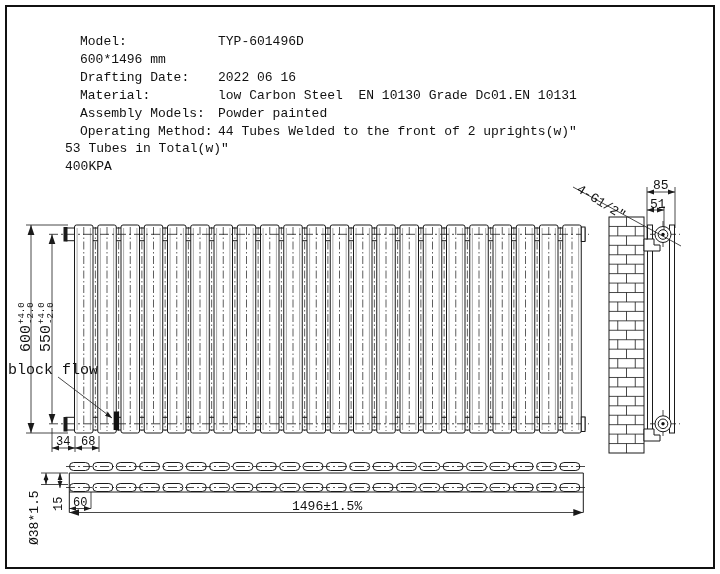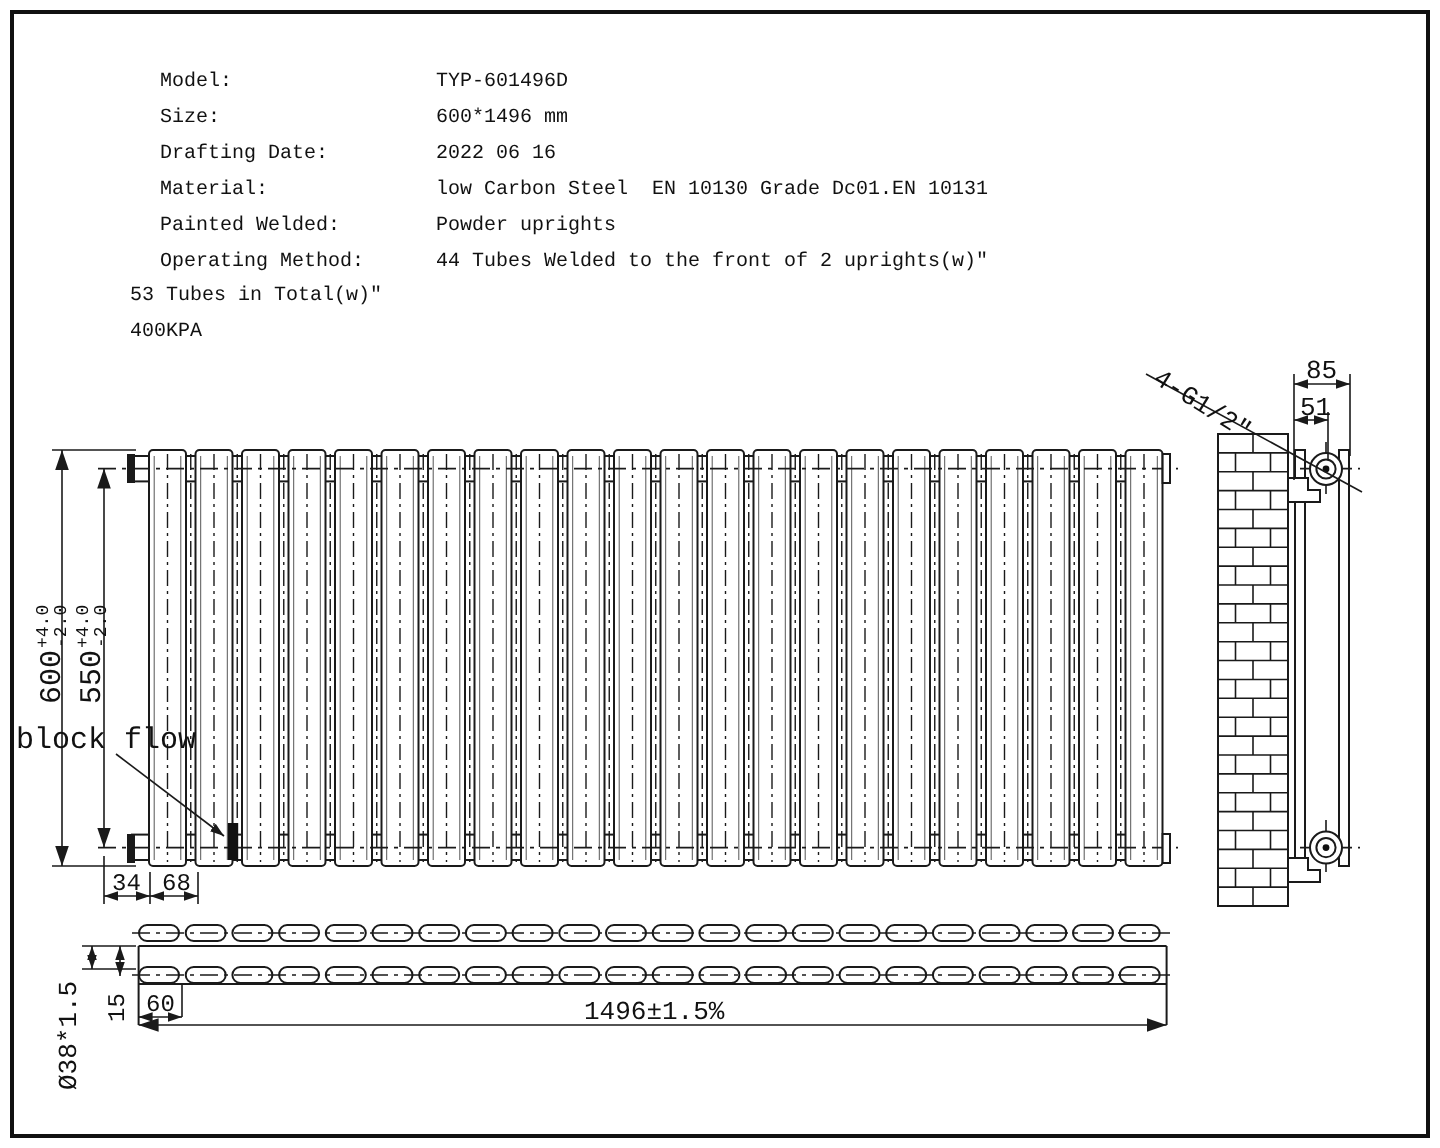--- a/index.html
+++ b/index.html
@@ -1,41 +1,41 @@
 <!DOCTYPE html>
 <html><head>
 <meta charset="utf-8">
 <style>
   html,body{margin:0;padding:0;background:#fff;}
   .sheet{position:relative;width:720px;height:574px;background:#fff;overflow:hidden;
          font-family:"Liberation Mono",monospace;color:#111;}
-  .spec{position:absolute;left:65px;top:33px;font-size:10px;line-height:17.9px;}
+  .spec{position:absolute;left:65px;top:33px;font-size:13px;line-height:17.9px;}
   .spec-row{display:flex;white-space:pre;}
   .spec-row.indent{padding-left:15px;}
   .spec-label{width:138px;flex:0 0 auto;}
   .spec-label.auto{width:auto;margin-right:9px;}
   svg.drawing{position:absolute;left:0;top:0;}
   svg text{font-family:"Liberation Mono",monospace;fill:#111;}
   .t15{font-size:15px;} .t13{font-size:13px;} .t12{font-size:12px;} .t9{font-size:9px;}
   .ln{stroke:#1a1a1a;stroke-width:1;fill:none;}
   .thin{stroke:#1a1a1a;stroke-width:0.8;fill:none;}
   .dd{stroke:#1a1a1a;stroke-width:0.8;fill:none;stroke-dasharray:9,3,2,3;}
   .white{fill:#fff;}
 </style>
 </head>
 <body>
 
 <div class="sheet">
 
   <div class="spec">
     <div class="spec-row indent"><span class="spec-label">Model:</span><span>TYP-601496D</span></div>
-    <div class="spec-row indent"><span class="spec-label">Size:</span><span>600*1496 mm</span></div>
+    <div class="spec-row indent"><span>600*1496 mm</span></div>
     <div class="spec-row indent"><span class="spec-label">Drafting Date:</span><span>2022 06 16</span></div>
     <div class="spec-row indent"><span class="spec-label">Material:</span><span>low Carbon Steel  EN 10130 Grade Dc01.EN 10131</span></div>
-    <div class="spec-row indent"><span class="spec-label">Painted Welded:</span><span>Powder uprights</span></div>
+    <div class="spec-row indent"><span class="spec-label">Assembly Models:</span><span>Powder painted</span></div>
     <div class="spec-row indent"><span class="spec-label">Operating Method:</span><span>44 Tubes Welded to the front of 2 uprights(w)″</span></div>
     <div class="spec-row"><span class="spec-label auto">53 Tubes in Total(w)″</span></div>
     <div class="spec-row"><span>400KPA</span></div>
   </div>
 
   <svg class="drawing" width="720" height="574" viewBox="0 0 720 574">
     <defs>
       <marker id="ah" viewBox="0 0 10 8" refX="10" refY="4" markerWidth="10" markerHeight="8" markerUnits="userSpaceOnUse" orient="auto-start-reverse">
         <path d="M0,0.6 L10,4 L0,7.4 Z" fill="#1a1a1a"></path>
       </marker>

